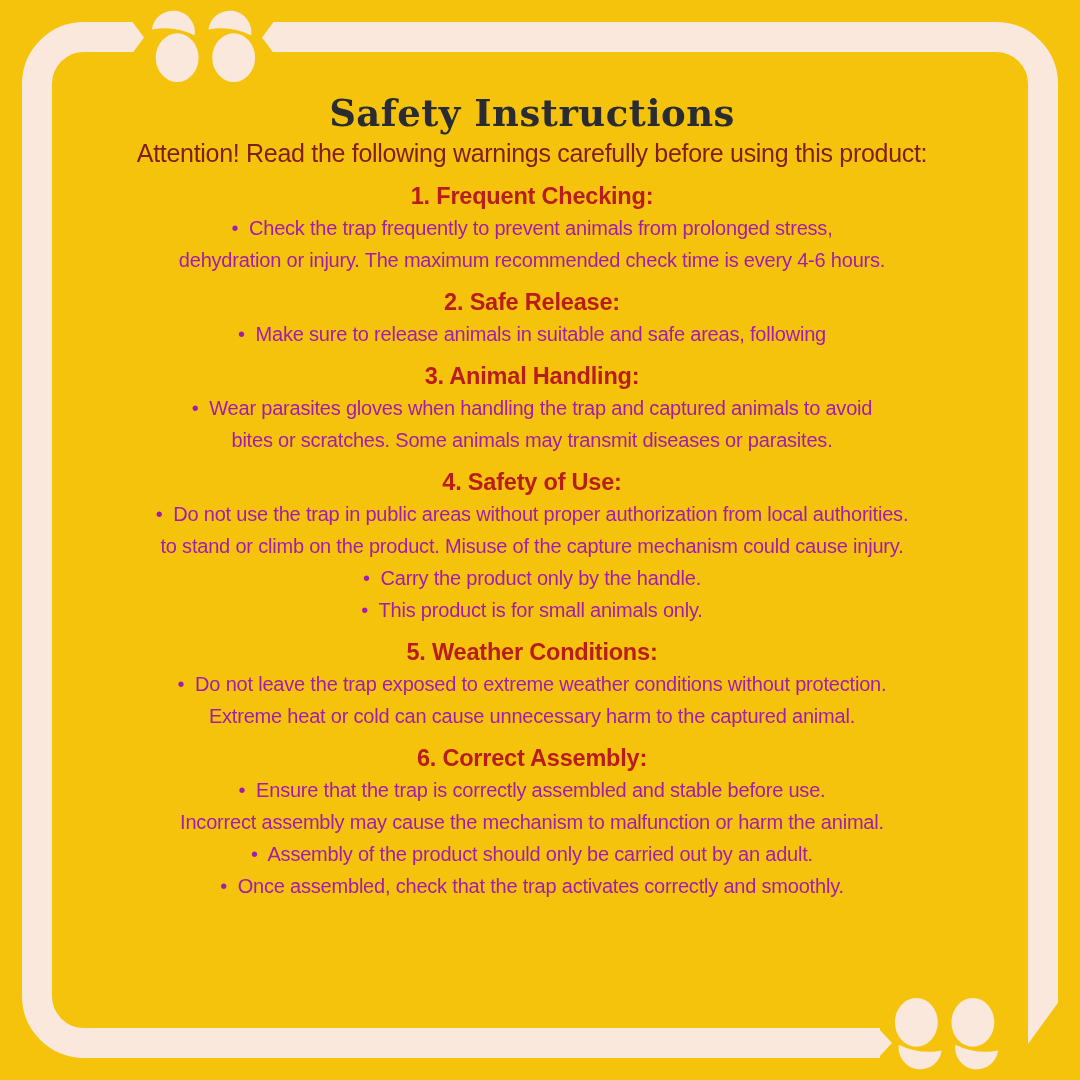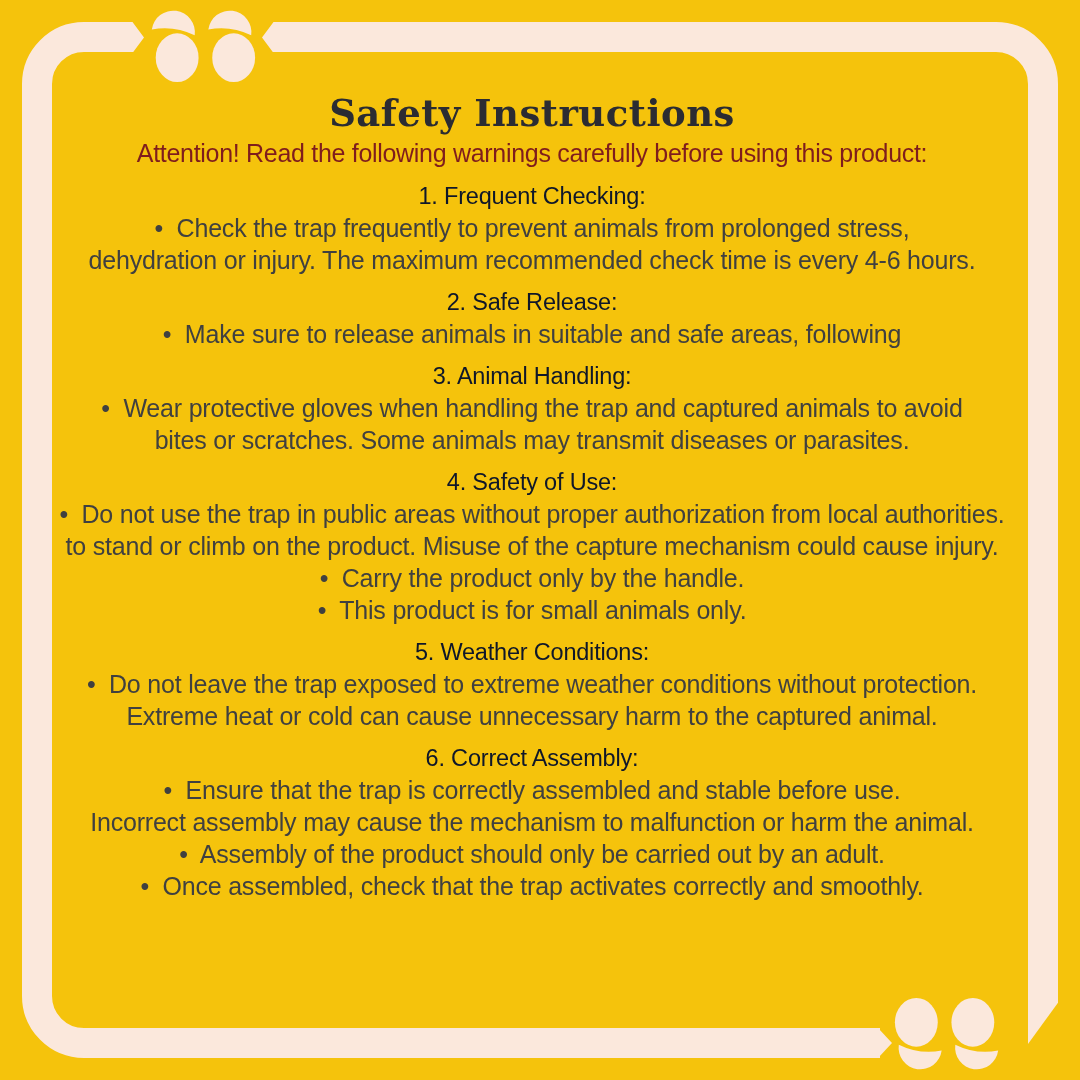--- a/index.html
+++ b/index.html
@@ -71,30 +71,30 @@
     margin:2px 0 0 0;
     font-size:25px;
     line-height:34px;
     letter-spacing:-0.3px;
     color:#7f1d1d;
   }
   .section-heading{
     margin:12px 0 2px 0;
     font-size:23.5px;
     line-height:28px;
-    font-weight:normal;
+    font-weight:bold;
     letter-spacing:-0.2px;
-    color:#0f172a;
+    color:#b91c1c;
   }
   .line{
-    font-size:25px;
+    font-size:20px;
     line-height:32px;
     letter-spacing:-0.2px;
     white-space:pre;
-    color:#404040;
+    color:#a21caf;
   }
 </style>
 </head>
 <body>
 
 <div class="stage">
 
   <div class="frame"></div>
   <div class="gap-top"></div>
   <div class="patch-br"></div>
@@ -130,21 +130,21 @@
       <div class="line">dehydration or injury. The maximum recommended check time is every 4-6 hours.</div>
     </div>
 
     <div>
       <div class="section-heading">2. Safe Release:</div>
       <div class="line">•  Make sure to release animals in suitable and safe areas, following</div>
     </div>
 
     <div>
       <div class="section-heading">3. Animal Handling:</div>
-      <div class="line">•  Wear protective gloves when handling the trap and captured animals to avoid</div>
+      <div class="line">•  Wear parasites gloves when handling the trap and captured animals to avoid</div>
       <div class="line">bites or scratches. Some animals may transmit diseases or parasites.</div>
     </div>
 
     <div>
       <div class="section-heading">4. Safety of Use:</div>
       <div class="line">•  Do not use the trap in public areas without proper authorization from local authorities.</div>
       <div class="line">to stand or climb on the product. Misuse of the capture mechanism could cause injury.</div>
       <div class="line">•  Carry the product only by the handle.</div>
       <div class="line">•  This product is for small animals only.</div>
     </div>

